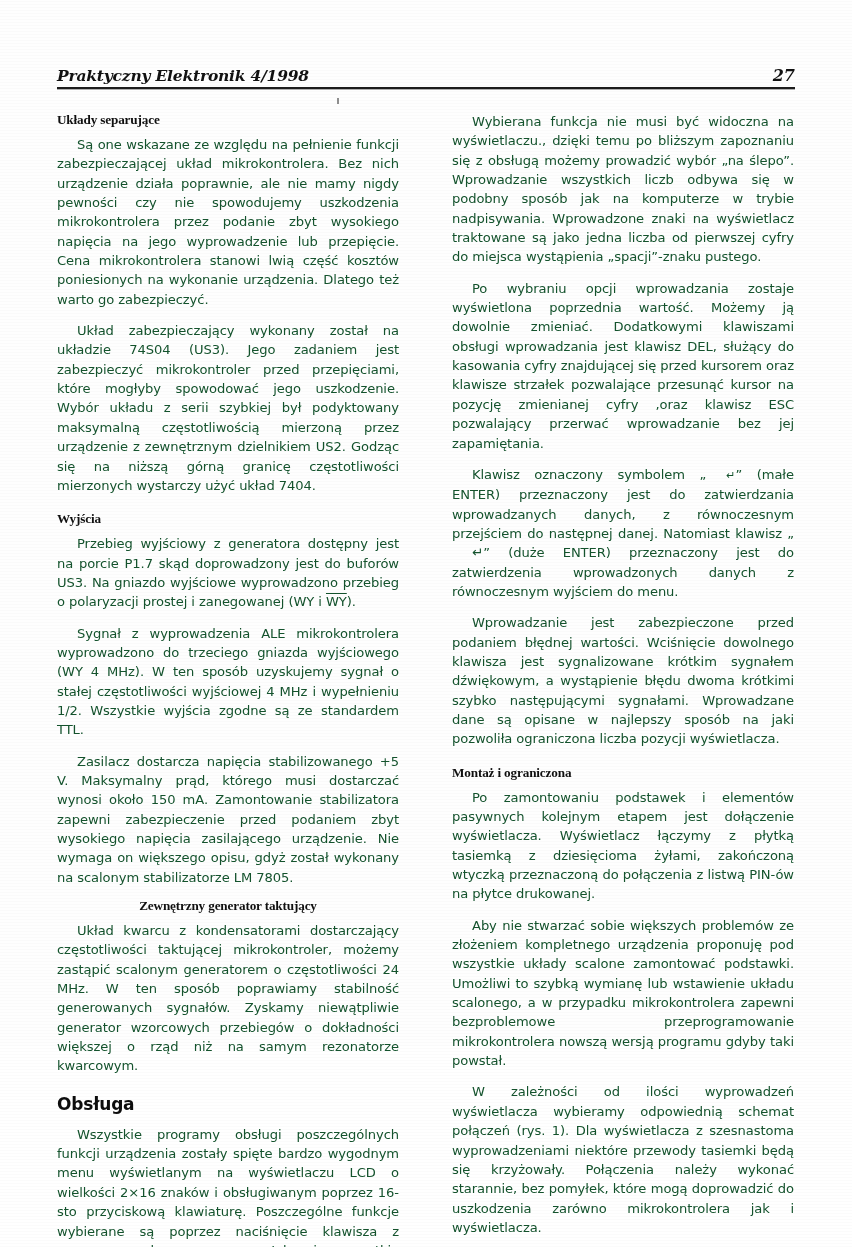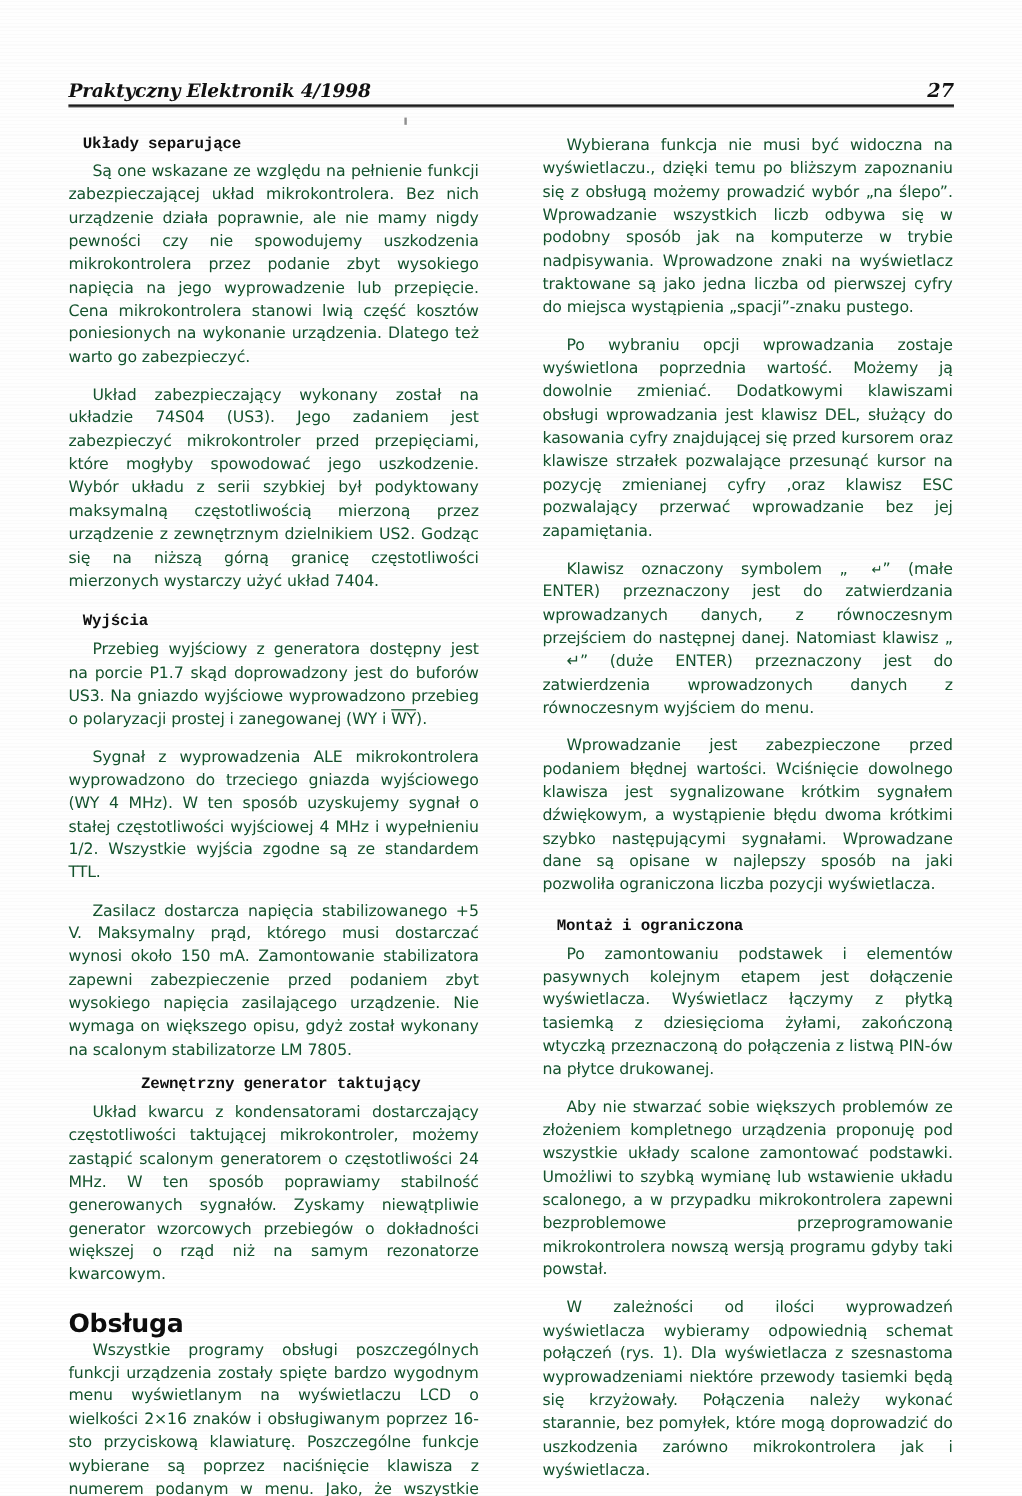--- a/index.html
+++ b/index.html
@@ -81,34 +81,34 @@
   
   .col {
     position: absolute;
     top: 112px;
     width: 342px;
   }
   .col-left  { left: 57px; }
   .col-right { left: 452px; }
 
   h2.sec {
-    margin: 0 0 7px 12px;
-    font-family: Liberation Mono, monospace;
+    margin: 0 0 7px 0;
+    font-family: Liberation Serif, serif;
     font-weight: 700;
     font-size: 13.2px;
     letter-spacing: -0.15px;
     color: #101010;
   }
   h2.sec.tight { margin-top: 11px; text-align: center; }
   h2.sec.spaced { margin-top: 16px; }
 
   h2.big {
-    margin: 18px 0 1px 0;
+    margin: 18px 0 11px 0;
     font-weight: 700;
-    font-size: 21px;
+    font-size: 17px;
     letter-spacing: -0.2px;
     color: #0d0d0d;
   }
 
   p.body {
     margin: 0;
     text-align: justify;
     text-justify: inter-word;
     font-size: 13.1px;
     line-height: 19.35px;

